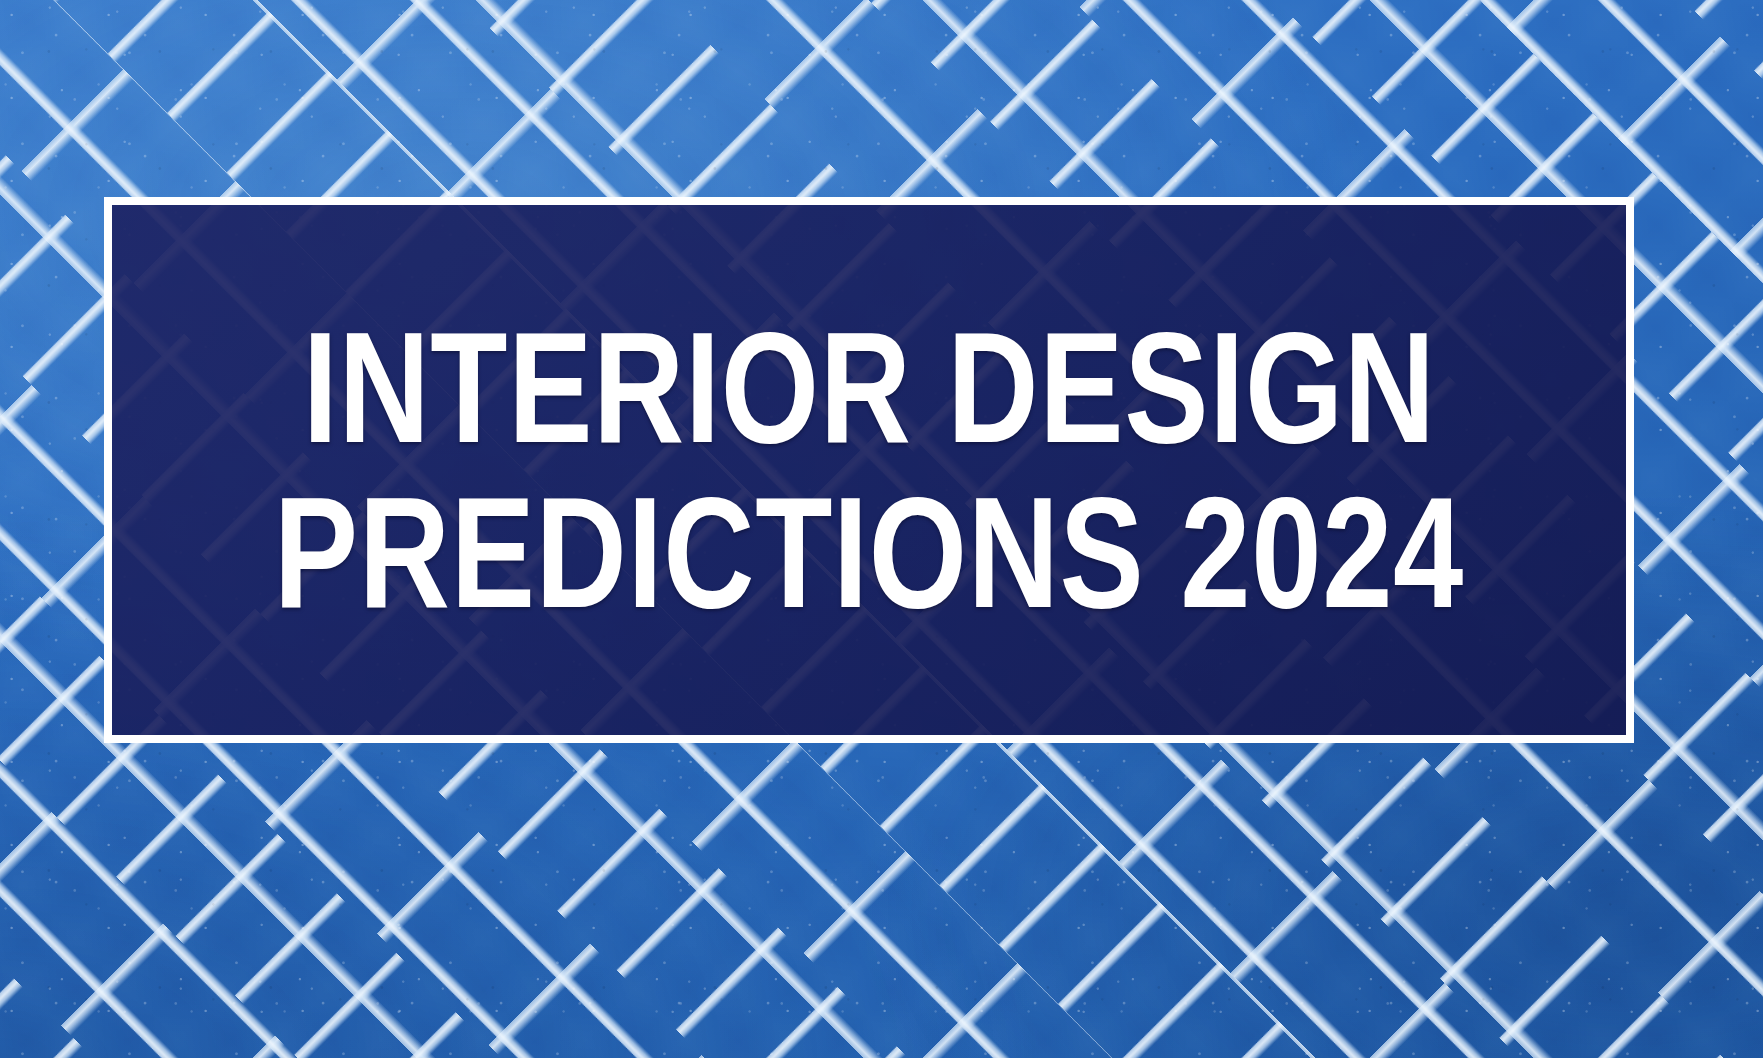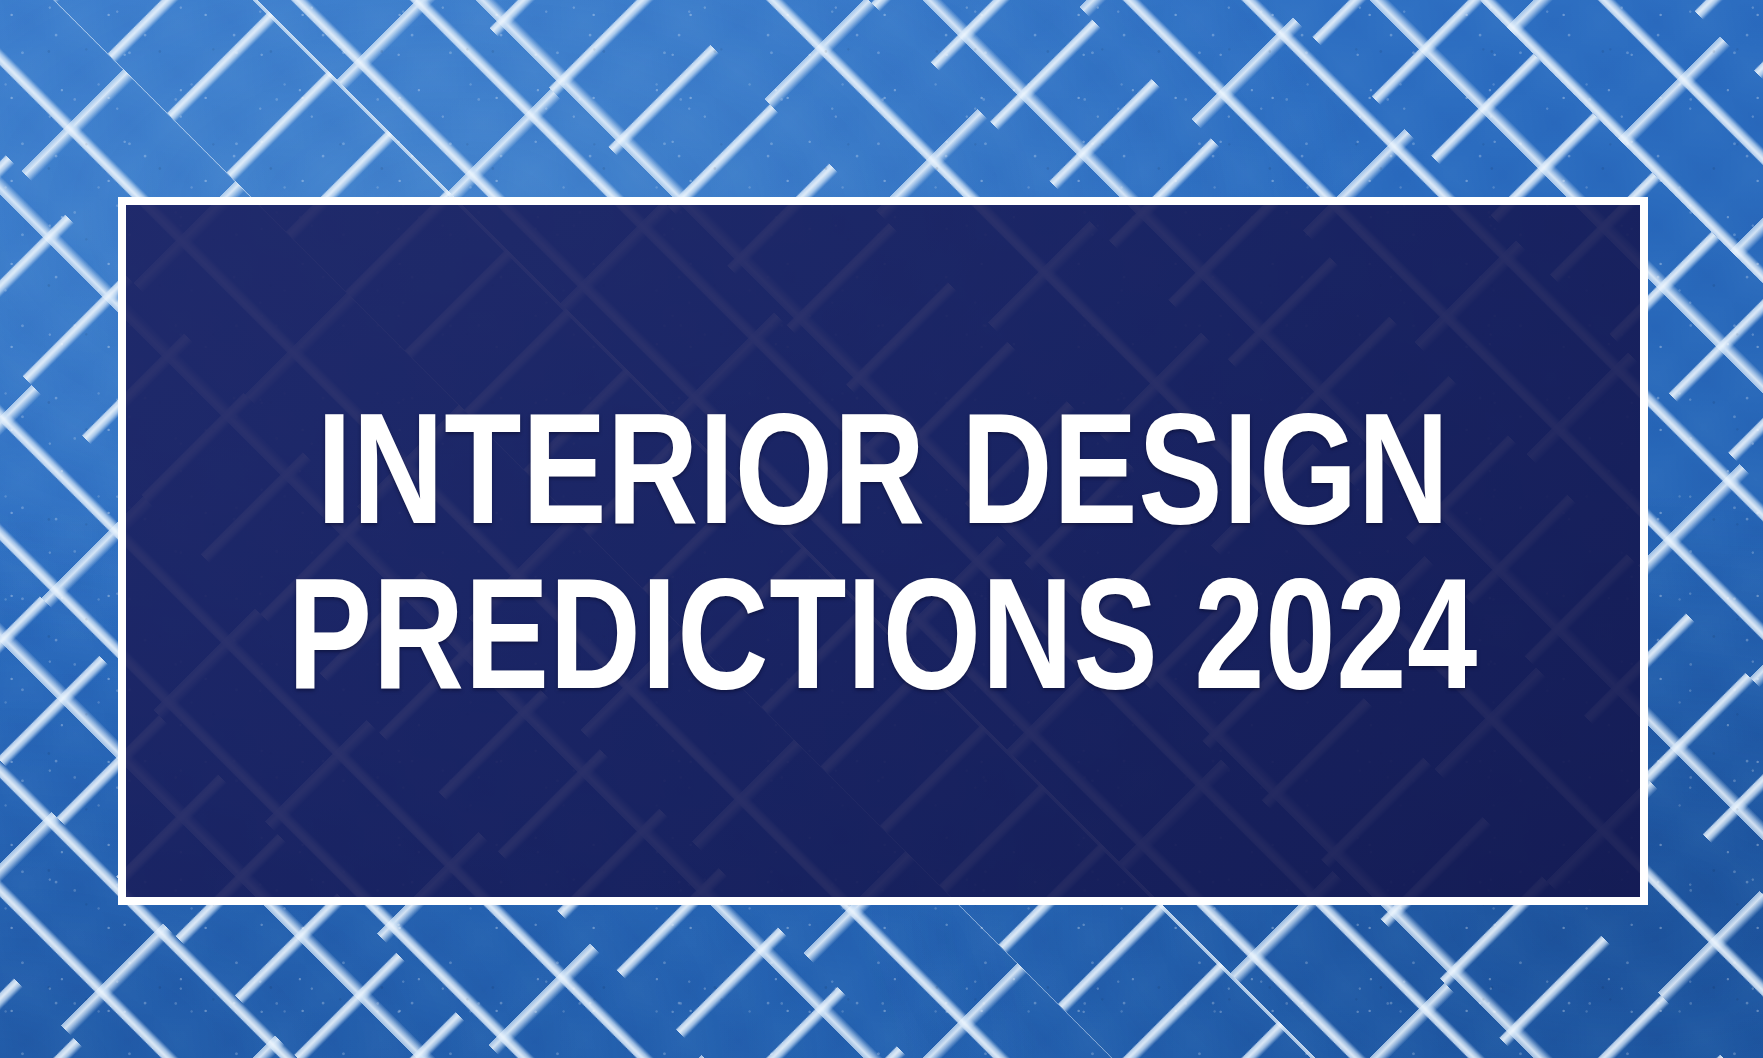--- a/index.html
+++ b/index.html
@@ -133,24 +133,24 @@
       radial-gradient(circle at 44% 44%, rgba(0,0,0,0.16) 0.9px, transparent 1.8px),
       radial-gradient(circle at 68% 52%, rgba(0,0,0,0.13) 0.8px, transparent 1.6px);
     background-size: 97px 83px, 131px 109px, 89px 121px, 143px 97px,
                      107px 91px, 119px 127px, 101px 113px, 137px 87px,
                      93px 103px, 111px 117px, 127px 95px;
   }
 
   
   .panel-frame {
     position: absolute;
-    left: 118px;
+    left: 104px;
     top: 197px;
     width: 1530px;
-    height: 708px;
+    height: 546px;
     border: 8px solid #ffffff;
     box-sizing: border-box;
     z-index: 5;
   }
 
   
   .panel-fill {
     position: absolute;
     inset: 0;
     background: rgba(24, 30, 92, 0.90);

